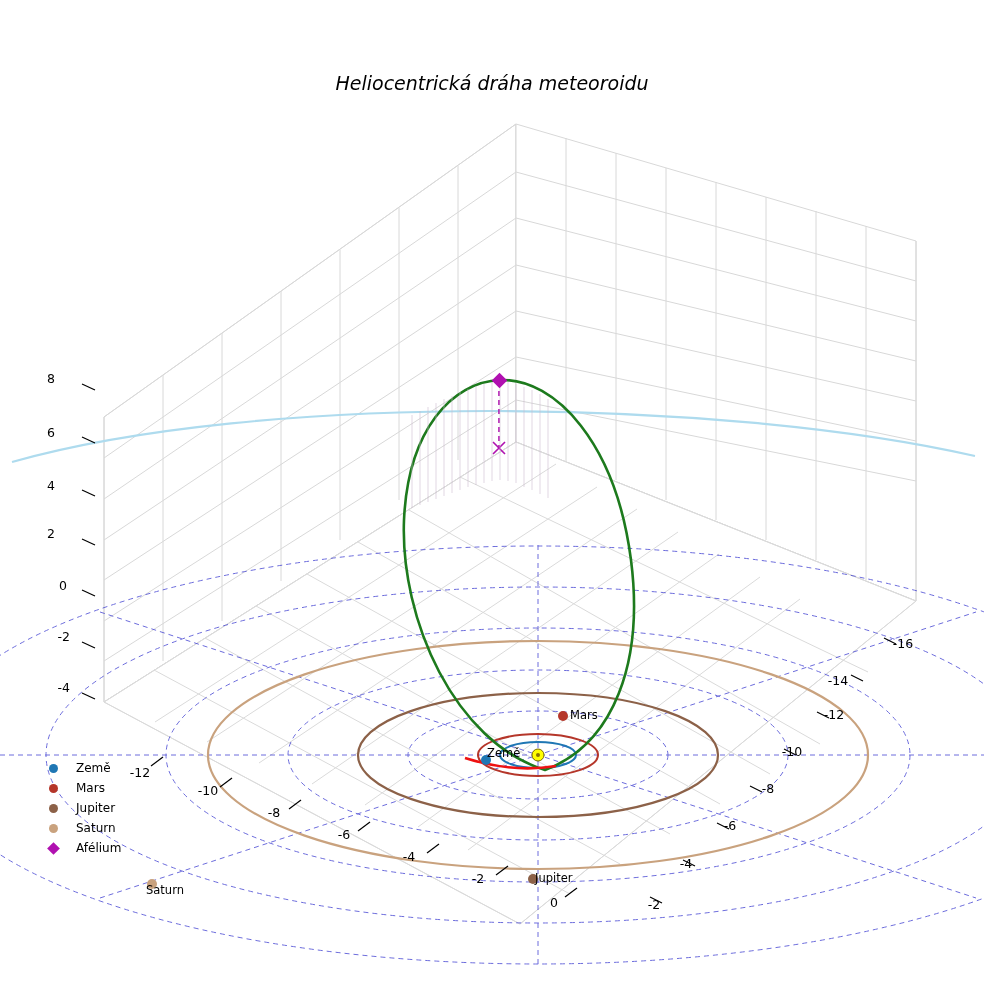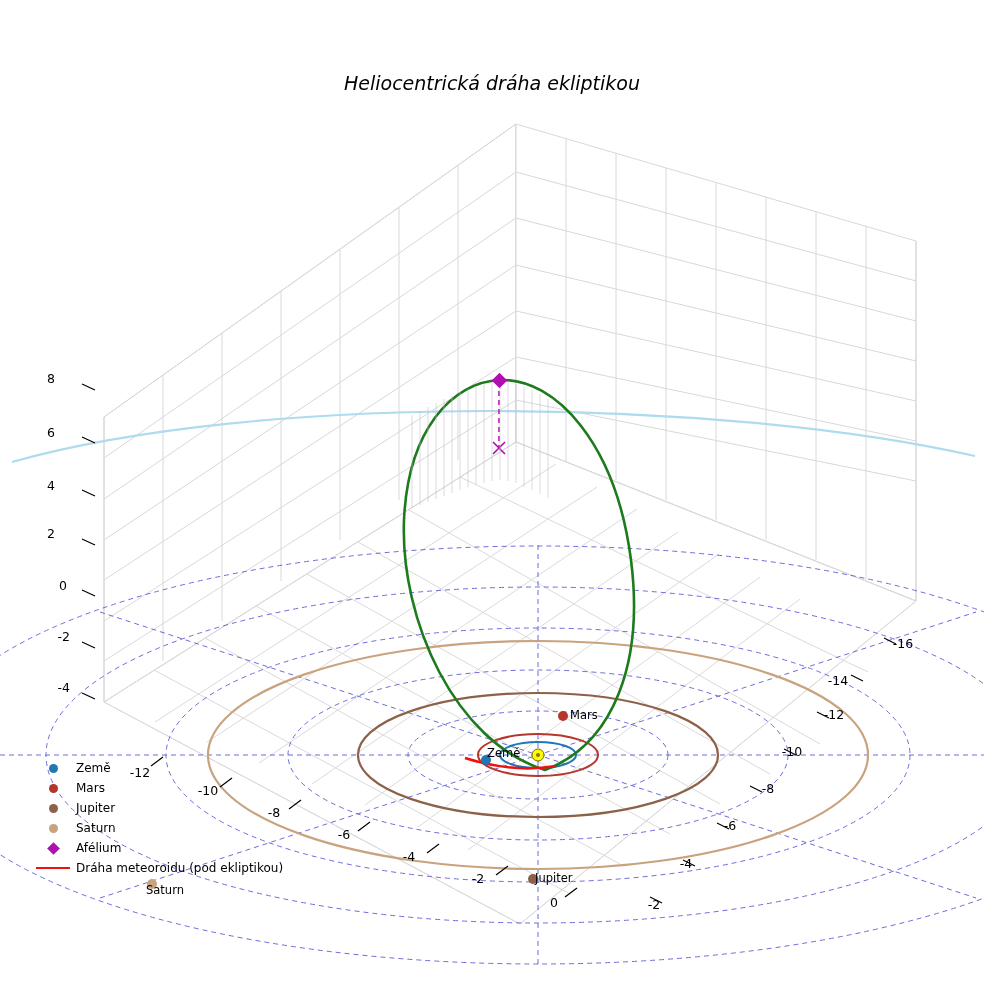--- a/index.html
+++ b/index.html
@@ -85,21 +85,21 @@
     border-top-width: 2px;
     border-top-style: solid;
     display: block;
   }
 </style>
 </head>
 <body>
 
 <div id="root">
 
-  <div id="chart-title">Heliocentrická dráha ekliptikou</div>
+  <div id="chart-title">Heliocentrická dráha meteoroidu</div>
 
   <svg class="plot" viewBox="0 0 984 984">
 
     <g stroke="#d8d8d8" stroke-width="1" fill="none">
 
       <path d="M104,702 L104,417 L516,124 L516,442 Z" fill="#ffffff"></path>
       <path d="M104,417 L516,124"></path>
       <path d="M104,702 L516,442"></path>
       <path d="M104,458 L516,172"></path>
       <path d="M104,499 L516,218"></path>
@@ -332,22 +332,16 @@
 
 
     <div class="legend-row">
       <span class="sym">
         <span class="diamond" style="background:#b010b0"></span>
       </span>
       <span class="lbl">Afélium</span>
     </div>
 
 
-    <div class="legend-row">
-      <span class="sym">
-        <span class="lineswatch" style="border-top-color:#ee1111"></span>
-      </span>
-      <span class="lbl">Dráha meteoroidu (pod ekliptikou)</span>
-    </div>
 
   </div>
 
 </div>
 
 </body></html>

